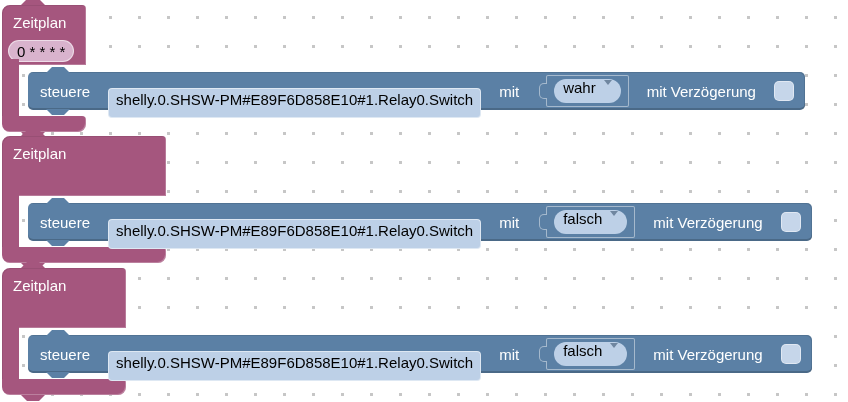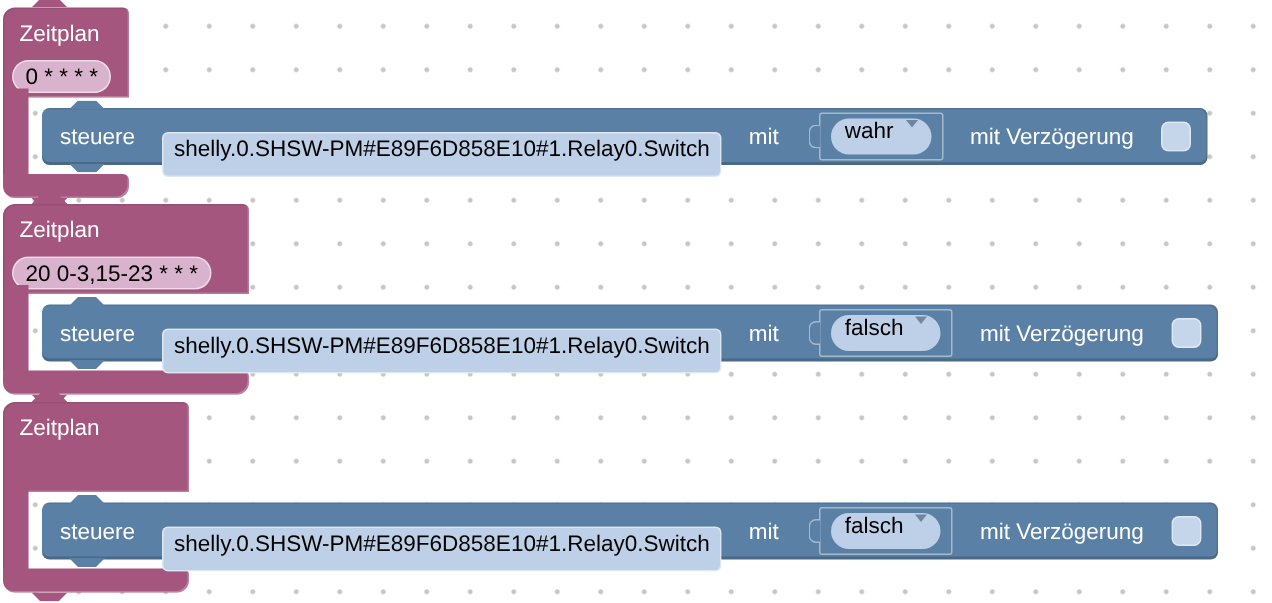--- a/index.html
+++ b/index.html
@@ -163,21 +163,20 @@
       </span>
       <span class="ctl-label">mit Verzögerung</span>
       <span class="checkbox"></span>
     </div>
   </div>
 
   <div class="zp-group g2">
     <div class="bump up zp-top-bump"></div>
     <div class="zp-head">
       <div class="zp-label">Zeitplan</div>
-      <span class="zp-cron">20 0-3,15-23 * * *</span>
     </div>
     <div class="zp-spine"></div>
     <div class="zp-foot">
       <div class="bump down"></div>
     </div>
     <div class="ctl">
       <div class="bump up ctl-top-bump"></div>
       <div class="bump down ctl-bottom-bump"></div>
       <span class="ctl-label">steuere</span>
       <span class="field">shelly.0.SHSW-PM#E89F6D858E10#1.Relay0.Switch</span>

